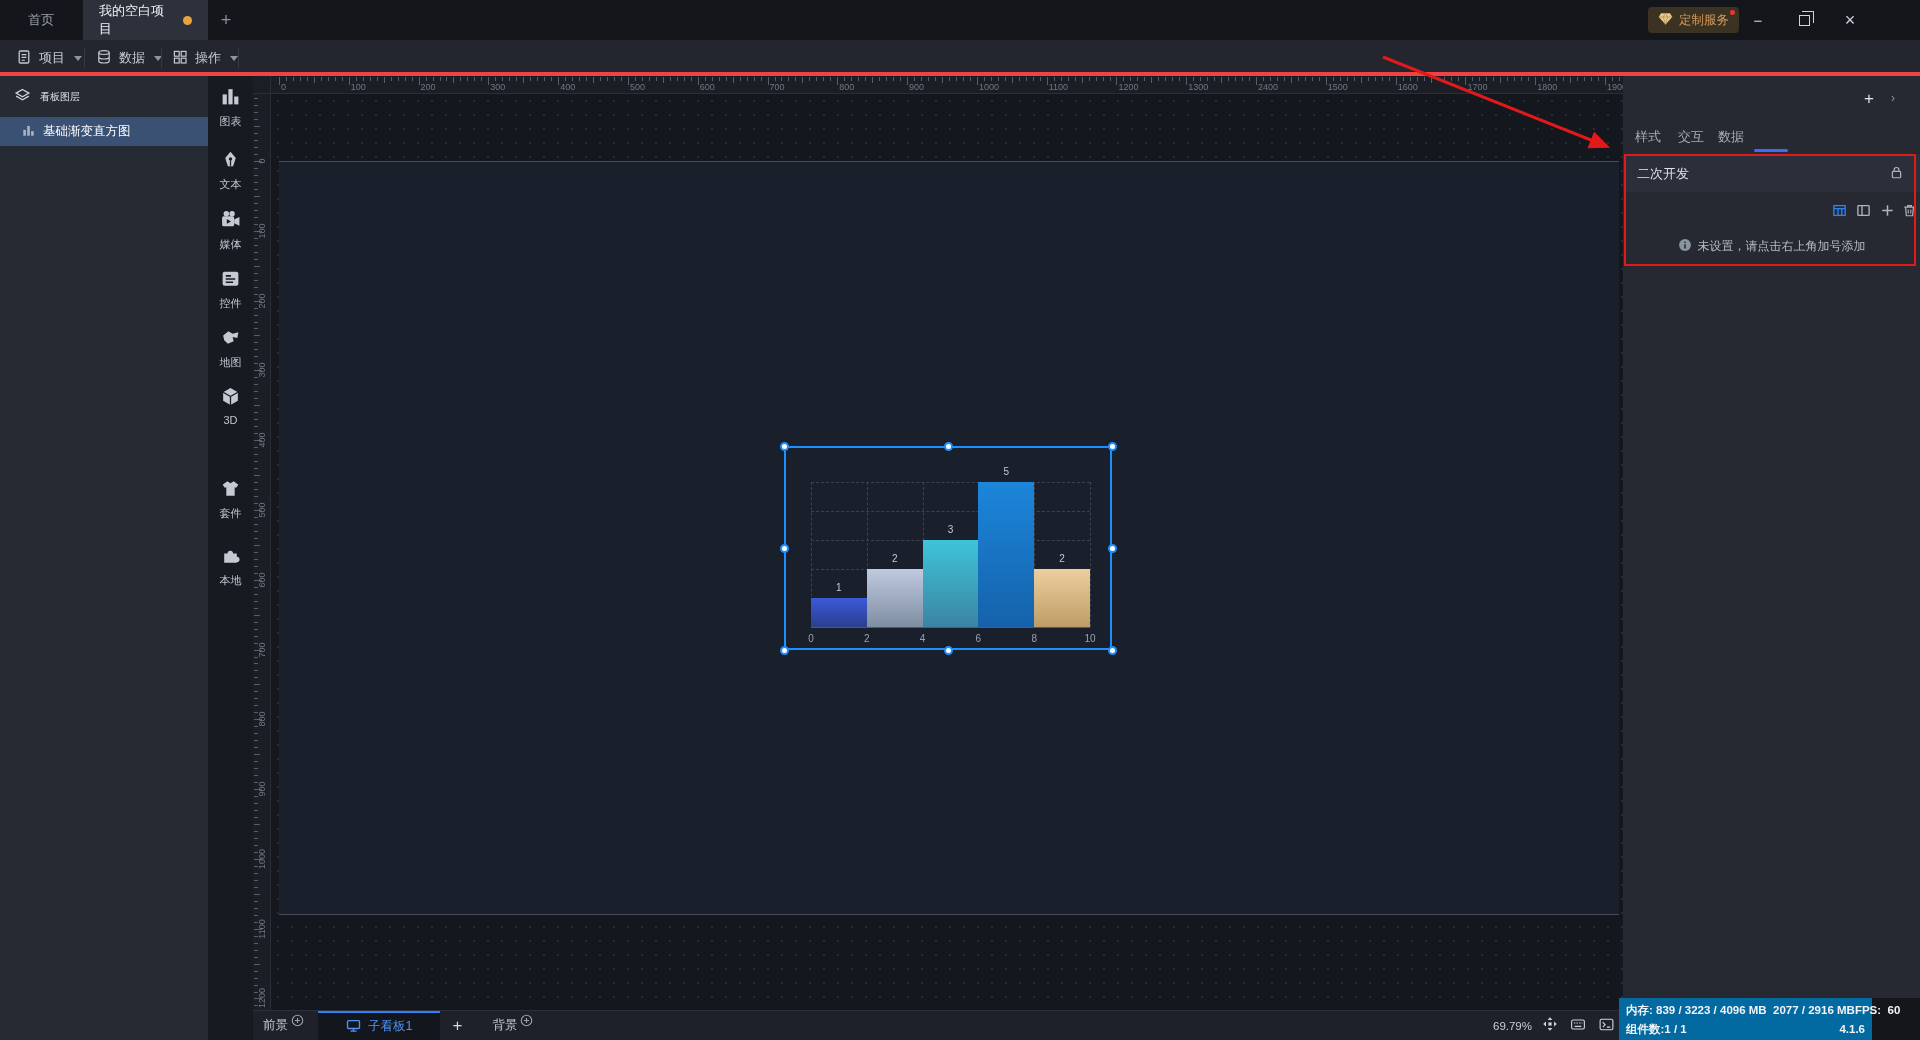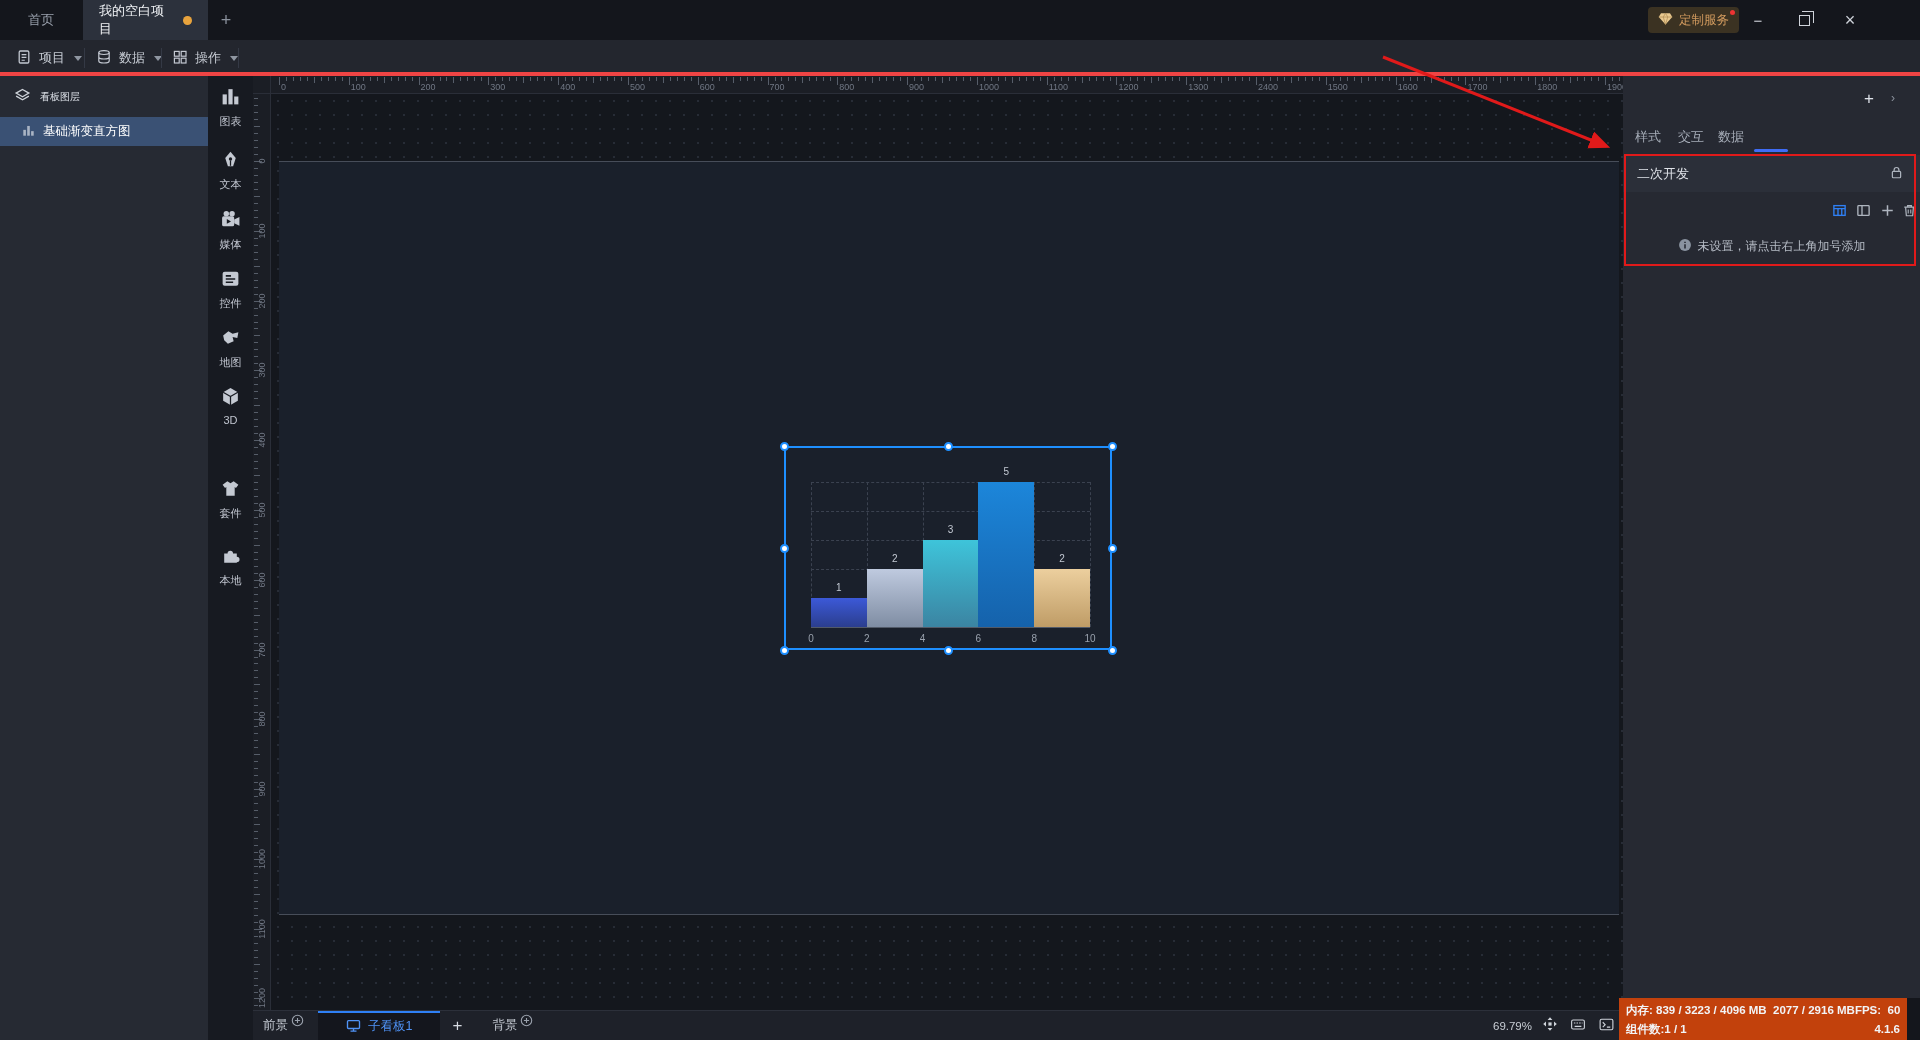--- a/index.html
+++ b/index.html
@@ -103,21 +103,21 @@
 
   
   #statusbar { left:253px; top:1010px; width:1370px; height:30px; background:#1e2129; border-top:1px solid #2c303a;
     display:flex; align-items:center; font-size:12.5px; color:#c2c7d0; }
   #board-tab { height:30px; background:#14161d; border-top:2px solid #2f80f5; display:flex; align-items:center;
     gap:7px; padding:0 28px; color:#4f93f7; margin-left:14px; }
   .cplus { margin:-8px 0 0 3px; }
   #bar-add { width:34px; text-align:center; font-size:17px; color:#d6dae1; }
   #zoom-level { margin-left:auto; font-size:11.5px; color:#c8cdd4; }
   .sb-ic { margin-left:10px; display:flex; align-items:center; }
-  #stats { left:1619px; top:998px; width:288px; height:42px; background:#c2410c; color:#f2f4f7;
+  #stats { left:1619px; top:998px; width:253px; height:42px; background:#0369a1; color:#f2f4f7;
     font-size:11.5px; font-weight:bold; padding:3px 7px 0 7px; z-index:45; }
   .stats-line { display:flex; justify-content:space-between; line-height:19px; white-space:nowrap; }
 </style>
 </head>
 <body>
 
 <div id="app">
 
   <div id="titlebar" class="abs">
     <div class="doc-tab" style="left:12px;">

